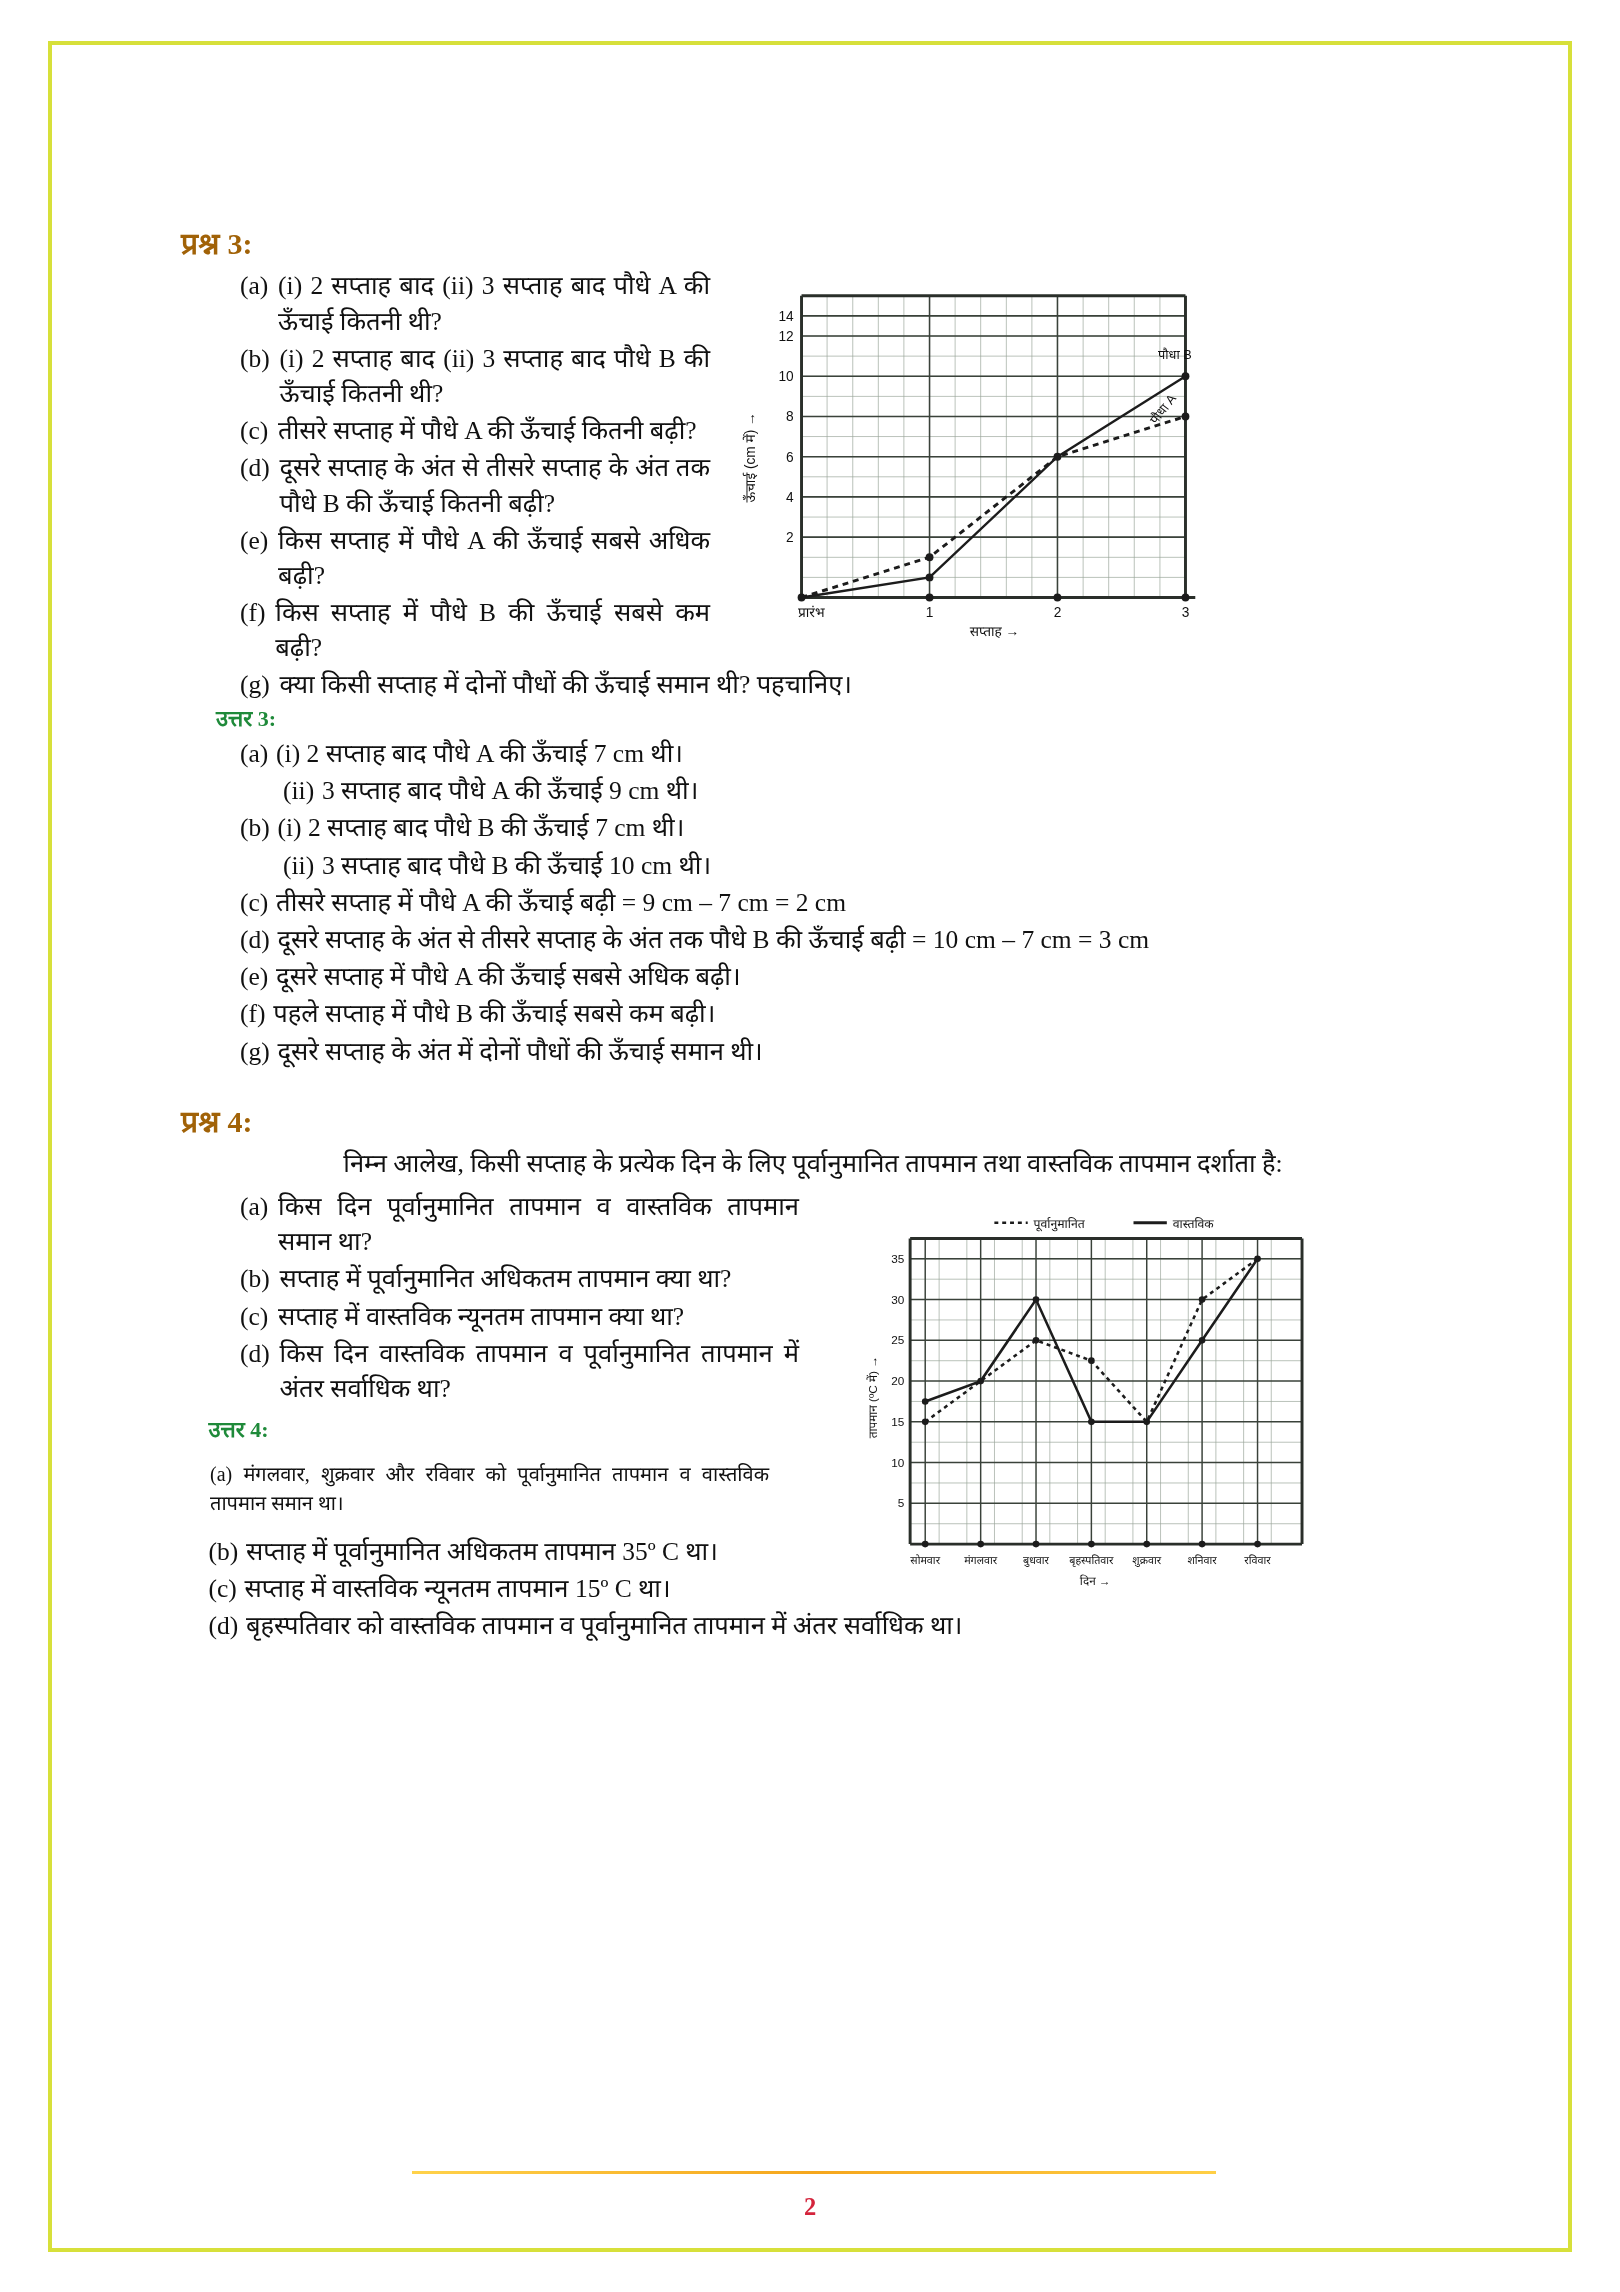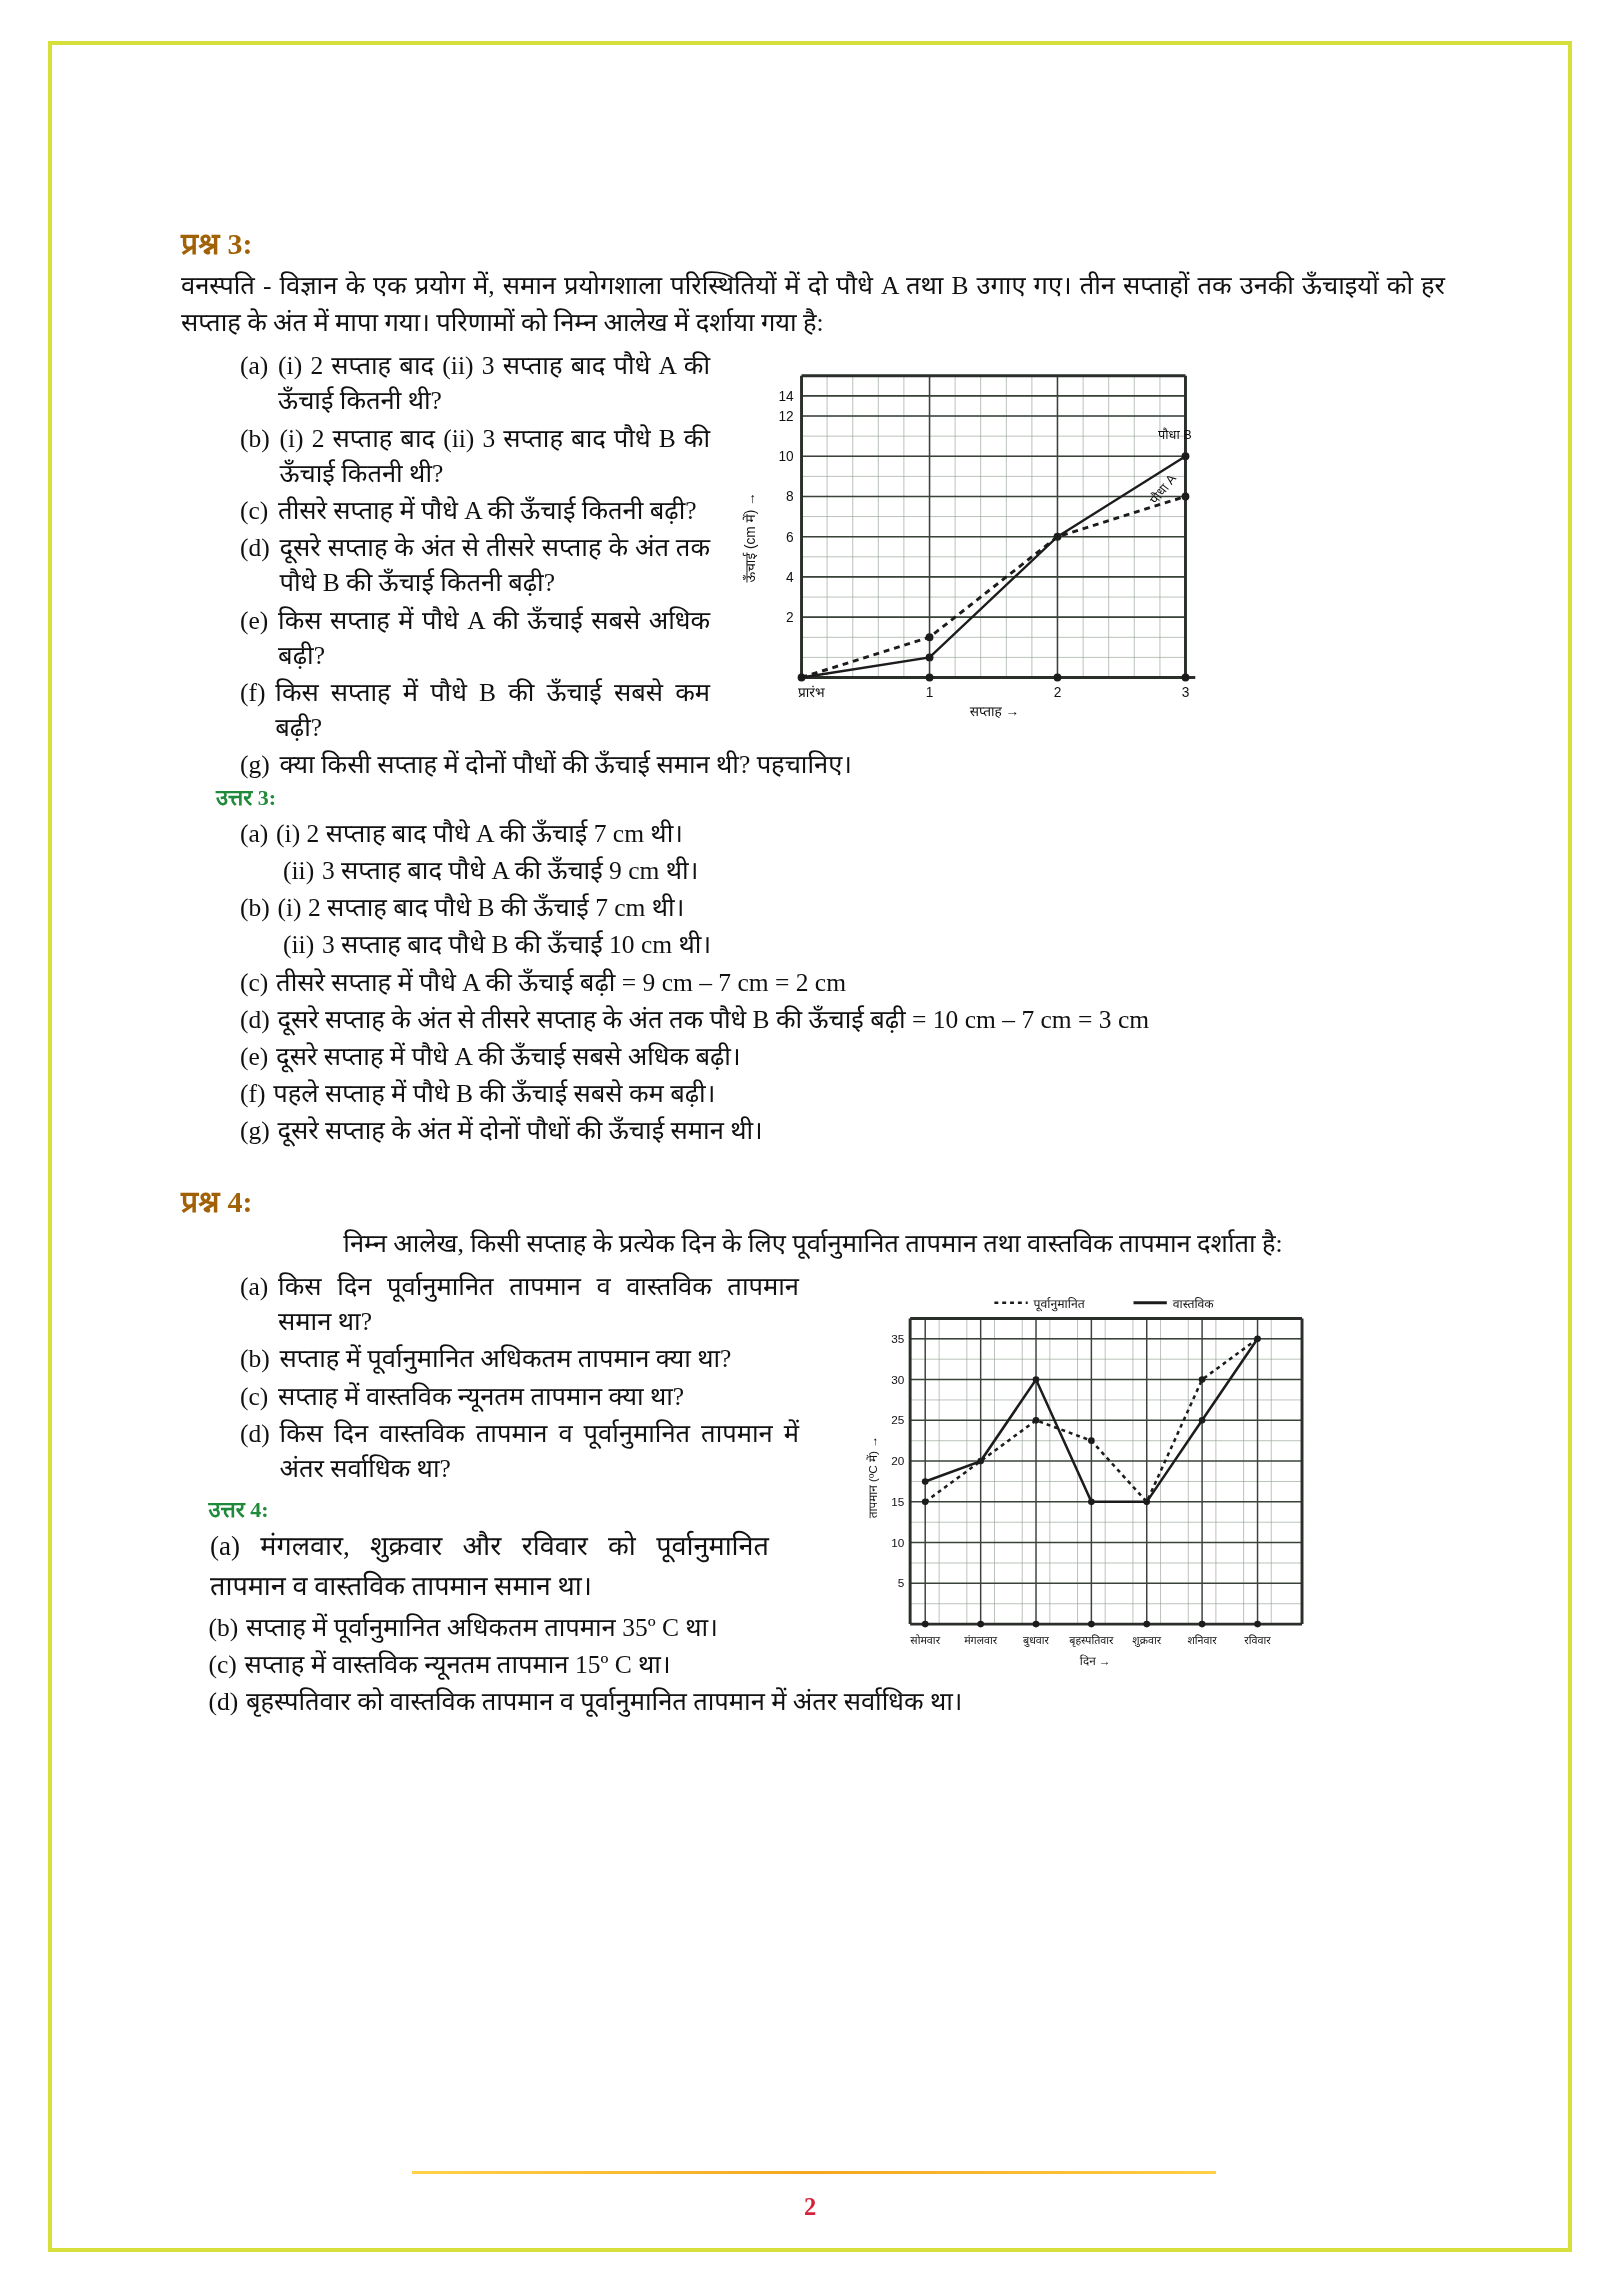--- a/index.html
+++ b/index.html
@@ -88,24 +88,24 @@
     font-size: 25.5px;
     line-height: 1.42;
     color: #111;
   }
   .alist li { display: flex; gap: 7.8px; margin-bottom: 1px; }
   .alist .marker { flex: 0 0 auto; }
   .alist .atext { flex: 1 1 auto; }
   .alist li.sub { padding-left: 43px; }
 
   .para-ans {
-    font-size: 27px;
+    font-size: 20px;
     line-height: 1.45;
     color: #111;
-    margin: 4px;
+    margin: 16px;
     text-align: justify;
     padding-left: 27.4px;
   }
 
   
   .graph1-wrap {
     position: absolute;
     left: 544px;
     top: 17.6px;
     width: 490px;
@@ -144,21 +144,20 @@
 </head>
 <body>
 
 <div class="page">
 
   <div class="page-border"></div>
 
   <div class="content">
 
     <div class="q-heading">प्रश्न 3:</div>
-    <p class="intro">वनस्पति - विज्ञान के एक प्रयोग में, समान प्रयोगशाला परिस्थितियों में दो पौधे A तथा B उगाए गए। तीन सप्ताहों तक उनकी ऊँचाइयों को हर सप्ताह के अंत में मापा गया। परिणामों को निम्न आलेख में दर्शाया गया है:</p>
 
     <div class="qblock" style="min-height:412px;">
 
       <div class="graph1-wrap">
         <svg width="490" height="382" viewBox="0 0 500 390">
 
           <g stroke="#9aa59a" stroke-width="0.7">
 
             <line x1="104.1" y1="10" x2="104.1" y2="318"></line>
             <line x1="130.3" y1="10" x2="130.3" y2="318"></line>

